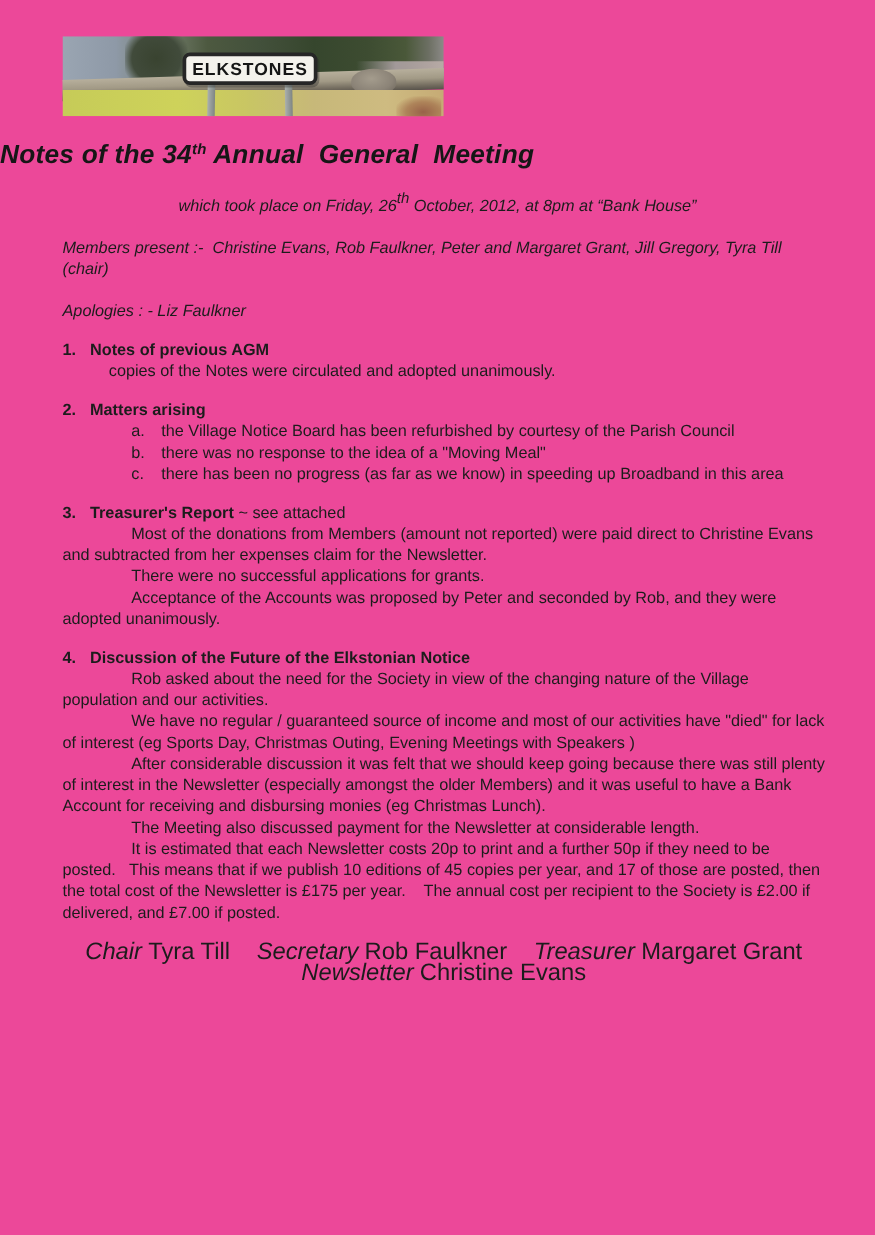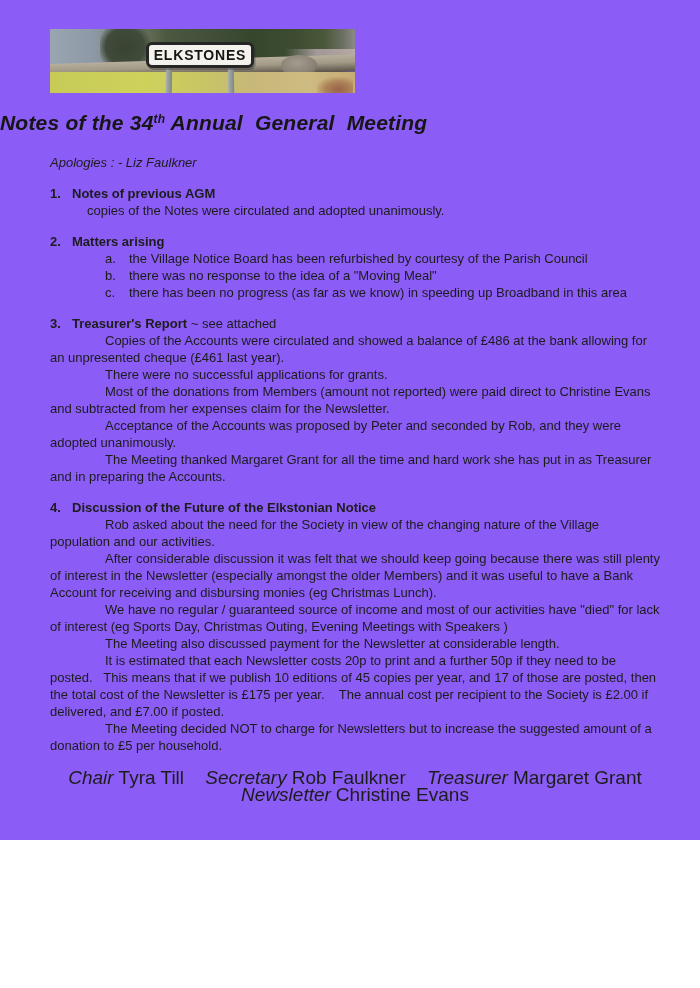--- a/index.html
+++ b/index.html
@@ -1,19 +1,19 @@
 <!DOCTYPE html>
 <html><head>
 <meta charset="utf-8">
 <style>
   html,body{margin:0;padding:0;background:#ffffff;}
   .page{
     position:relative;
-    width:700px;height:840px;
-    background:#8b5cf6;
+    width:700px;height:988px;
+    background:#ec4899;
     overflow:hidden;
     font-family:"Liberation Sans", sans-serif;
     color:#1c1c1c;
   }
   
   .photo{
     position:relative;
     margin:29px 0 0 50px;
     width:305px;height:64px;
     overflow:hidden;
@@ -117,23 +117,25 @@
     <div class="ph-post p2"></div>
     <div class="ph-sign">
         <span>ELKSTONES</span>
       </div>
   </div>
 
   <div class="title">
     <div><span class="tline">Notes of the 34</span><sup class="sp">th</sup><span class="tline"> Annual  General  Meeting</span></div>
   </div>
 
+  <div class="dateline"><span>which took place on Friday, 26</span><sup class="sp">th</sup><span> October, 2012, at 8pm at “Bank House”</span></div>
 
   <div class="content">
 
+    <div class="members">Members present :-  Christine Evans, Rob Faulkner, Peter and Margaret Grant, Jill Gregory, Tyra Till (chair)</div>
     <div class="apologies">Apologies : - Liz Faulkner</div>
 
     <div class="section">
       <div class="sec-head">
         <span class="sec-num">1.</span>
         <span class="sec-title">Notes of previous AGM</span>
       </div>
       <p class="sub para-plain">copies of the Notes were circulated and adopted unanimously.</p>
     </div>
 
@@ -157,38 +159,35 @@
         </div>
       </div>
     </div>
 
     <div class="section">
       <div class="sec-head">
         <span class="sec-num">3.</span>
         <span class="sec-title">Treasurer's Report</span>
           <span class="sec-suffix"> ~ see attached</span>
       </div>
-      <p class="para">Copies of the Accounts were circulated and showed a balance of £486 at the bank allowing for an unpresented cheque (£461 last year).</p>
+      <p class="para">Most of the donations from Members (amount not reported) were paid direct to Christine Evans and subtracted from her expenses claim for the Newsletter.</p>
       <p class="para">There were no successful applications for grants.</p>
-      <p class="para">Most of the donations from Members (amount not reported) were paid direct to Christine Evans and subtracted from her expenses claim for the Newsletter.</p>
       <p class="para">Acceptance of the Accounts was proposed by Peter and seconded by Rob, and they were adopted unanimously.</p>
-      <p class="para">The Meeting thanked Margaret Grant for all the time and hard work she has put in as Treasurer and in preparing the Accounts.</p>
     </div>
 
     <div class="section">
       <div class="sec-head">
         <span class="sec-num">4.</span>
         <span class="sec-title">Discussion of the Future of the Elkstonian Notice</span>
       </div>
       <p class="para">Rob asked about the need for the Society in view of the changing nature of the Village population and our activities.</p>
+      <p class="para">We have no regular / guaranteed source of income and most of our activities have "died" for lack of interest (eg Sports Day, Christmas Outing, Evening Meetings with Speakers )</p>
       <p class="para">After considerable discussion it was felt that we should keep going because there was still plenty of interest in the Newsletter (especially amongst the older Members) and it was useful to have a Bank Account for receiving and disbursing monies (eg Christmas Lunch).</p>
-      <p class="para">We have no regular / guaranteed source of income and most of our activities have "died" for lack of interest (eg Sports Day, Christmas Outing, Evening Meetings with Speakers )</p>
       <p class="para">The Meeting also discussed payment for the Newsletter at considerable length.</p>
       <p class="para">It is estimated that each Newsletter costs 20p to print and a further 50p if they need to be posted.   This means that if we publish 10 editions of 45 copies per year, and 17 of those are posted, then the total cost of the Newsletter is £175 per year.    The annual cost per recipient to the Society is £2.00 if delivered, and £7.00 if posted.</p>
-      <p class="para">The Meeting decided NOT to charge for Newsletters but to increase the suggested amount of a donation to £5 per household.</p>
     </div>
 
     <div class="officers">
       <span class="officer"><span class="role">Chair</span><span>Tyra Till</span></span>
       <span class="officer"><span class="role">Secretary</span><span>Rob Faulkner</span></span>
       <span class="officer"><span class="role">Treasurer</span><span>Margaret Grant</span></span>
       <span class="officer"><span class="role">Newsletter</span><span>Christine Evans</span></span>
     </div>
 
   </div>

